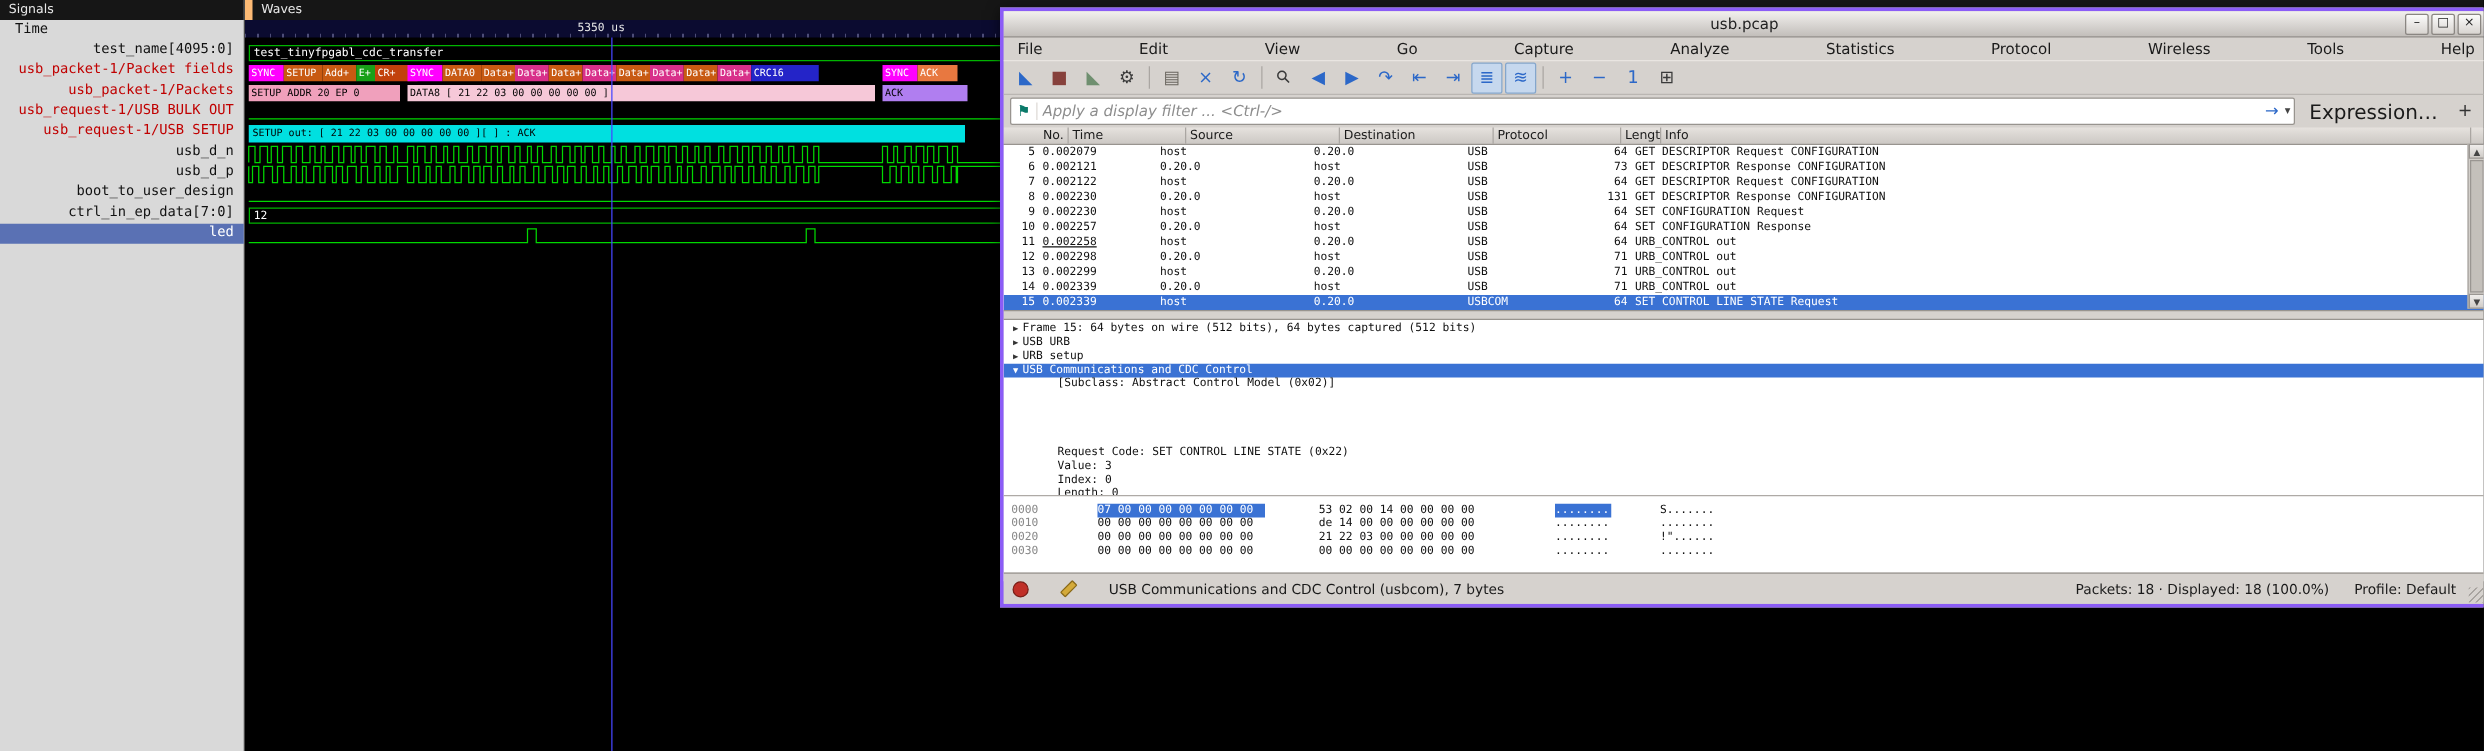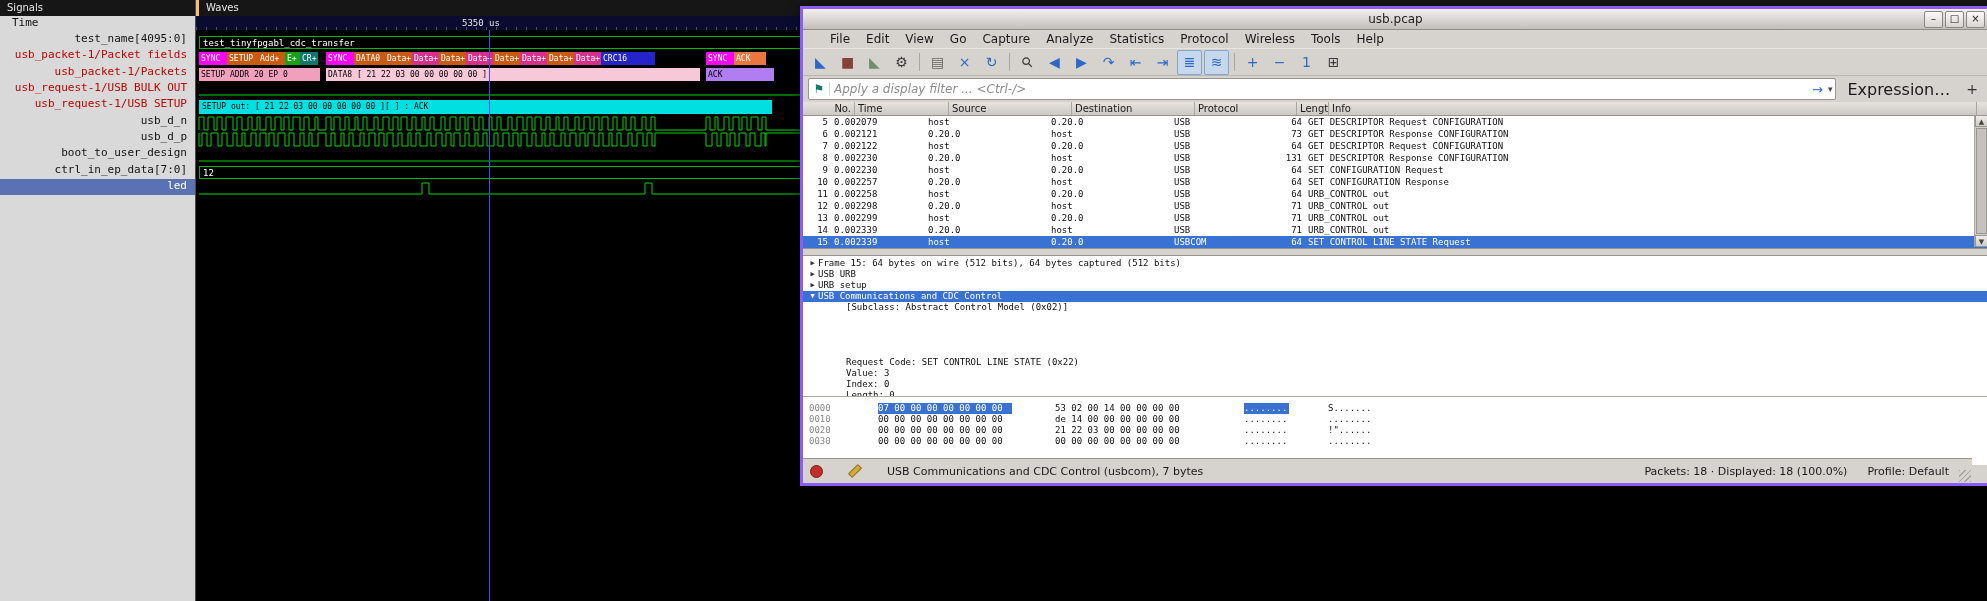--- a/index.html
+++ b/index.html
@@ -8,21 +8,21 @@
   
   #signals{position:absolute;left:0;top:0;width:196px;height:601px;background:#d9d9d9;border-right:1px solid #4a4a4a;box-sizing:border-box;z-index:2;}
   .panel-head{height:16px;background:#161616;color:#e8e8e8;font-size:10px;line-height:16px;padding-left:7px;}
   .sig-time{height:16px;line-height:17px;font:11px "DejaVu Sans Mono",monospace;padding-left:12px;color:#111;}
   .sig-row{height:16.35px;line-height:16.35px;font:11px "DejaVu Sans Mono",monospace;text-align:right;padding-right:8px;color:#111;overflow:hidden;white-space:nowrap;}
   .sig-row.red{color:#c00000;}
   .sig-row.selected{background:var(--sigsel,#5a71b4);color:#fff;}
 
   
   #waves{position:absolute;left:196px;top:0;width:1791px;height:601px;background:#000;z-index:1;}
-  #waves .panel-head{border-left:3px solid #fdba74;}
+  #waves .panel-head{border-left:6px solid #fdba74;}
   #timeline{position:absolute;left:0;top:16px;width:100%;height:14px;background:#0b0b30;color:#e6e6e6;font:9px "DejaVu Sans Mono",monospace;
     background-image:repeating-linear-gradient(90deg, rgba(200,200,255,.35) 0 1px, transparent 1px 10px);
     background-size:100% 3px;background-position:0 100%;background-repeat:no-repeat;background-color:#0b0b30;}
   #timeline .tlabel{position:absolute;top:2px;}
   #wave-svg{position:absolute;left:0;top:0;pointer-events:none;}
   .vbox{position:absolute;height:13px;background:#000;border:1px solid #00b400;color:#fff;font:9px "DejaVu Sans Mono",monospace;line-height:12px;padding-left:3px;box-sizing:border-box;white-space:nowrap;overflow:hidden;}
   #test-name-box{top:36px;left:3px;width:1580px;}
   #ctrl-box{top:166px;left:3px;width:1580px;}
   #row-fields{position:absolute;left:0;top:52px;height:13px;width:100%;}
   #row-packets{position:absolute;left:0;top:68px;height:13px;width:100%;}
@@ -30,21 +30,21 @@
   #setup-bar{position:absolute;top:100px;height:14px;font:8px "DejaVu Sans Mono",monospace;line-height:14px;padding-left:3px;box-sizing:border-box;white-space:nowrap;overflow:hidden;}
   #wave-cursor{position:absolute;top:30px;bottom:0;width:1px;background:var(--cursor,#4646ff);}
 
   
   #ws{position:absolute;left:800px;top:6px;width:1185px;height:474px;background:#d6d2ce;border:3px solid #8b5cf6;box-shadow:0 2px 10px rgba(0,0,0,.55);z-index:10;color:#1a1a1a;box-sizing:content-box;}
   #ws-title{position:relative;height:20px;background:linear-gradient(#f2f0ee,#c2beba);border-bottom:1px solid #908c88;}
   #ws-title .t{position:absolute;left:0;right:0;text-align:center;line-height:20px;font-size:12px;color:#222;}
   #win-controls{position:absolute;right:3px;top:2px;display:flex;gap:2px;}
   .wc{width:17px;height:15px;border:1px solid #8a8682;background:linear-gradient(#fbfbfb,#d8d4d0);font-size:10px;line-height:14px;text-align:center;border-radius:2px;}
 
-  #menubar{display:flex;height:18px;padding-left:19px;background:#d6d2ce;}
+  #menubar{display:flex;height:18px;padding-left:3px;background:#d6d2ce;justify-content:space-between;}
   .menu-item{padding:0 8px;line-height:18px;font-size:12px;}
 
   #toolbar{display:flex;align-items:center;height:26px;padding-left:4px;border-top:1px solid #e9e5e1;border-bottom:1px solid #bab6b2;background:#d6d2ce;}
   .tb-btn{width:23px;height:23px;display:flex;align-items:center;justify-content:center;margin:0 1px;border:1px solid transparent;border-radius:2px;}
   .tb-btn.pressed{background:#c6d8ee;border:1px solid #84a6cc;}
   .tb-glyph{font-size:14px;line-height:14px;}
   .tb-glyph.rot{transform:rotate(-45deg);display:inline-block;}
   .tb-sep{width:1px;height:18px;background:#aaa6a2;margin:0 4px;}
 
   #filterbar{display:flex;align-items:center;height:26px;padding:0 5px;gap:5px;background:#d6d2ce;}
@@ -79,21 +79,21 @@
 
   #hex-body{background:#fff;border-top:1px solid #aeaaa6;height:62px;font:9px "DejaVu Sans Mono",monospace;padding-top:6px;overflow:hidden;}
   .hex-row{height:11px;line-height:11px;display:flex;white-space:pre;gap:33px;}
   .hx-off{width:28px;margin-left:6px;color:#888;flex:0 0 auto;}
   .hx-g{margin-left:8px;width:134px;color:#101010;flex:0 0 auto;}
   .hx-g+.hx-g{margin-left:10px;}
   .hx-a{margin-left:22px;width:45px;color:#101010;flex:0 0 auto;}
   .hx-a2{margin-left:6px;color:#101010;}
   .hl{background:var(--sel,#3a72d4);color:#fff;}
 
-  #statusbar{position:absolute;left:0;right:16px;bottom:0;height:24px;border-top:1px solid #98948f;display:flex;align-items:center;padding:0 7px;gap:25px;background:#d6d2ce;font-size:11px;}
+  #statusbar{position:absolute;left:0;right:0;bottom:0;height:24px;border-top:1px solid #98948f;display:flex;align-items:center;padding:0 7px;gap:25px;background:#d6d2ce;font-size:11px;}
   .expert-dot{width:11px;height:11px;border-radius:50%;background:var(--expert,#c03028);border:1px solid #7a1f18;display:inline-block;}
   .pencil{width:12px;height:4px;background:#d4aa3a;border:1px solid #8a6a1a;transform:rotate(-45deg);display:inline-block;border-radius:1px;}
   #status-right{margin-left:auto;display:flex;gap:20px;padding-right:16px;}
   .grip{position:absolute;right:1px;bottom:1px;width:12px;height:12px;
     background:repeating-linear-gradient(135deg,#a8a4a0 0 1px,transparent 1px 4px);}
 </style>
 </head>
 <body>
 
 <div id="screen">
@@ -128,21 +128,21 @@
         <path d="M3 161 H700" fill="none" stroke="#00d800" stroke-width="1"></path>
         <path d="M3 194 H226 V183 H233 V194 H449 V183 H456 V194 H700" fill="none" stroke="#00d800" stroke-width="1"></path>
       </svg>
 
     <div class="vbox" id="test-name-box">test_tinyfpgabl_cdc_transfer</div>
     <div id="row-fields">
         <div class="wseg" style="left: 3px; width: 28px; background: rgb(255, 0, 255); color: rgb(255, 255, 255);">SYNC</div>
         <div class="wseg" style="left: 31px; width: 31px; background: rgb(200, 90, 18); color: rgb(255, 255, 255);">SETUP</div>
         <div class="wseg" style="left: 62px; width: 27px; background: rgb(200, 90, 18); color: rgb(255, 255, 255);">Add+</div>
         <div class="wseg" style="left: 89px; width: 15px; background: rgb(24, 160, 24); color: rgb(255, 255, 255);">E+</div>
-        <div class="wseg" style="left: 104px; width: 18px; background: #0f766e; color: rgb(255, 255, 255);">CR+</div>
+        <div class="wseg" style="left: 104px; width: 34px; background: #c2410c; color: rgb(255, 255, 255);">CR+</div>
         <div class="wseg" style="left: 130px; width: 28px; background: rgb(255, 0, 255); color: rgb(255, 255, 255);">SYNC</div>
         <div class="wseg" style="left: 158px; width: 31px; background: rgb(200, 90, 18); color: rgb(255, 255, 255);">DATA0</div>
         <div class="wseg" style="left: 189px; width: 27px; background: rgb(200, 90, 18); color: rgb(255, 255, 255);">Data+</div>
         <div class="wseg" style="left: 216px; width: 27px; background: rgb(216, 48, 138); color: rgb(255, 255, 255);">Data+</div>
         <div class="wseg" style="left: 243px; width: 27px; background: rgb(200, 90, 18); color: rgb(255, 255, 255);">Data+</div>
         <div class="wseg" style="left: 270px; width: 27px; background: rgb(216, 48, 138); color: rgb(255, 255, 255);">Data+</div>
         <div class="wseg" style="left: 297px; width: 27px; background: rgb(200, 90, 18); color: rgb(255, 255, 255);">Data+</div>
         <div class="wseg" style="left: 324px; width: 27px; background: rgb(216, 48, 138); color: rgb(255, 255, 255);">Data+</div>
         <div class="wseg" style="left: 351px; width: 27px; background: rgb(200, 90, 18); color: rgb(255, 255, 255);">Data+</div>
         <div class="wseg" style="left: 378px; width: 27px; background: rgb(216, 48, 138); color: rgb(255, 255, 255);">Data+</div>
@@ -318,21 +318,21 @@
             <div class="pl-c r" style="width: 28px;">10</div>
             <div class="pl-c" style="width: 94px;">0.002257</div>
             <div class="pl-c" style="width: 123px;">0.20.0</div>
             <div class="pl-c" style="width: 123px;">host</div>
             <div class="pl-c" style="width: 102px;">USB</div>
             <div class="pl-c r" style="width: 32px;">64</div>
             <div class="pl-c" style="width: 648px;">SET CONFIGURATION Response</div>
           </div>
           <div class="pl-row">
             <div class="pl-c r" style="width: 28px;">11</div>
-            <div class="pl-c" style="width: 94px;">0.002258</div>
+            <div class="pl-c" style="width: 94px; text-decoration: underline;">0.002258</div>
             <div class="pl-c" style="width: 123px;">host</div>
             <div class="pl-c" style="width: 123px;">0.20.0</div>
             <div class="pl-c" style="width: 102px;">USB</div>
             <div class="pl-c r" style="width: 32px;">64</div>
             <div class="pl-c" style="width: 648px;">URB_CONTROL out</div>
           </div>
           <div class="pl-row">
             <div class="pl-c r" style="width: 28px;">12</div>
             <div class="pl-c" style="width: 94px;">0.002298</div>
             <div class="pl-c" style="width: 123px;">0.20.0</div>

